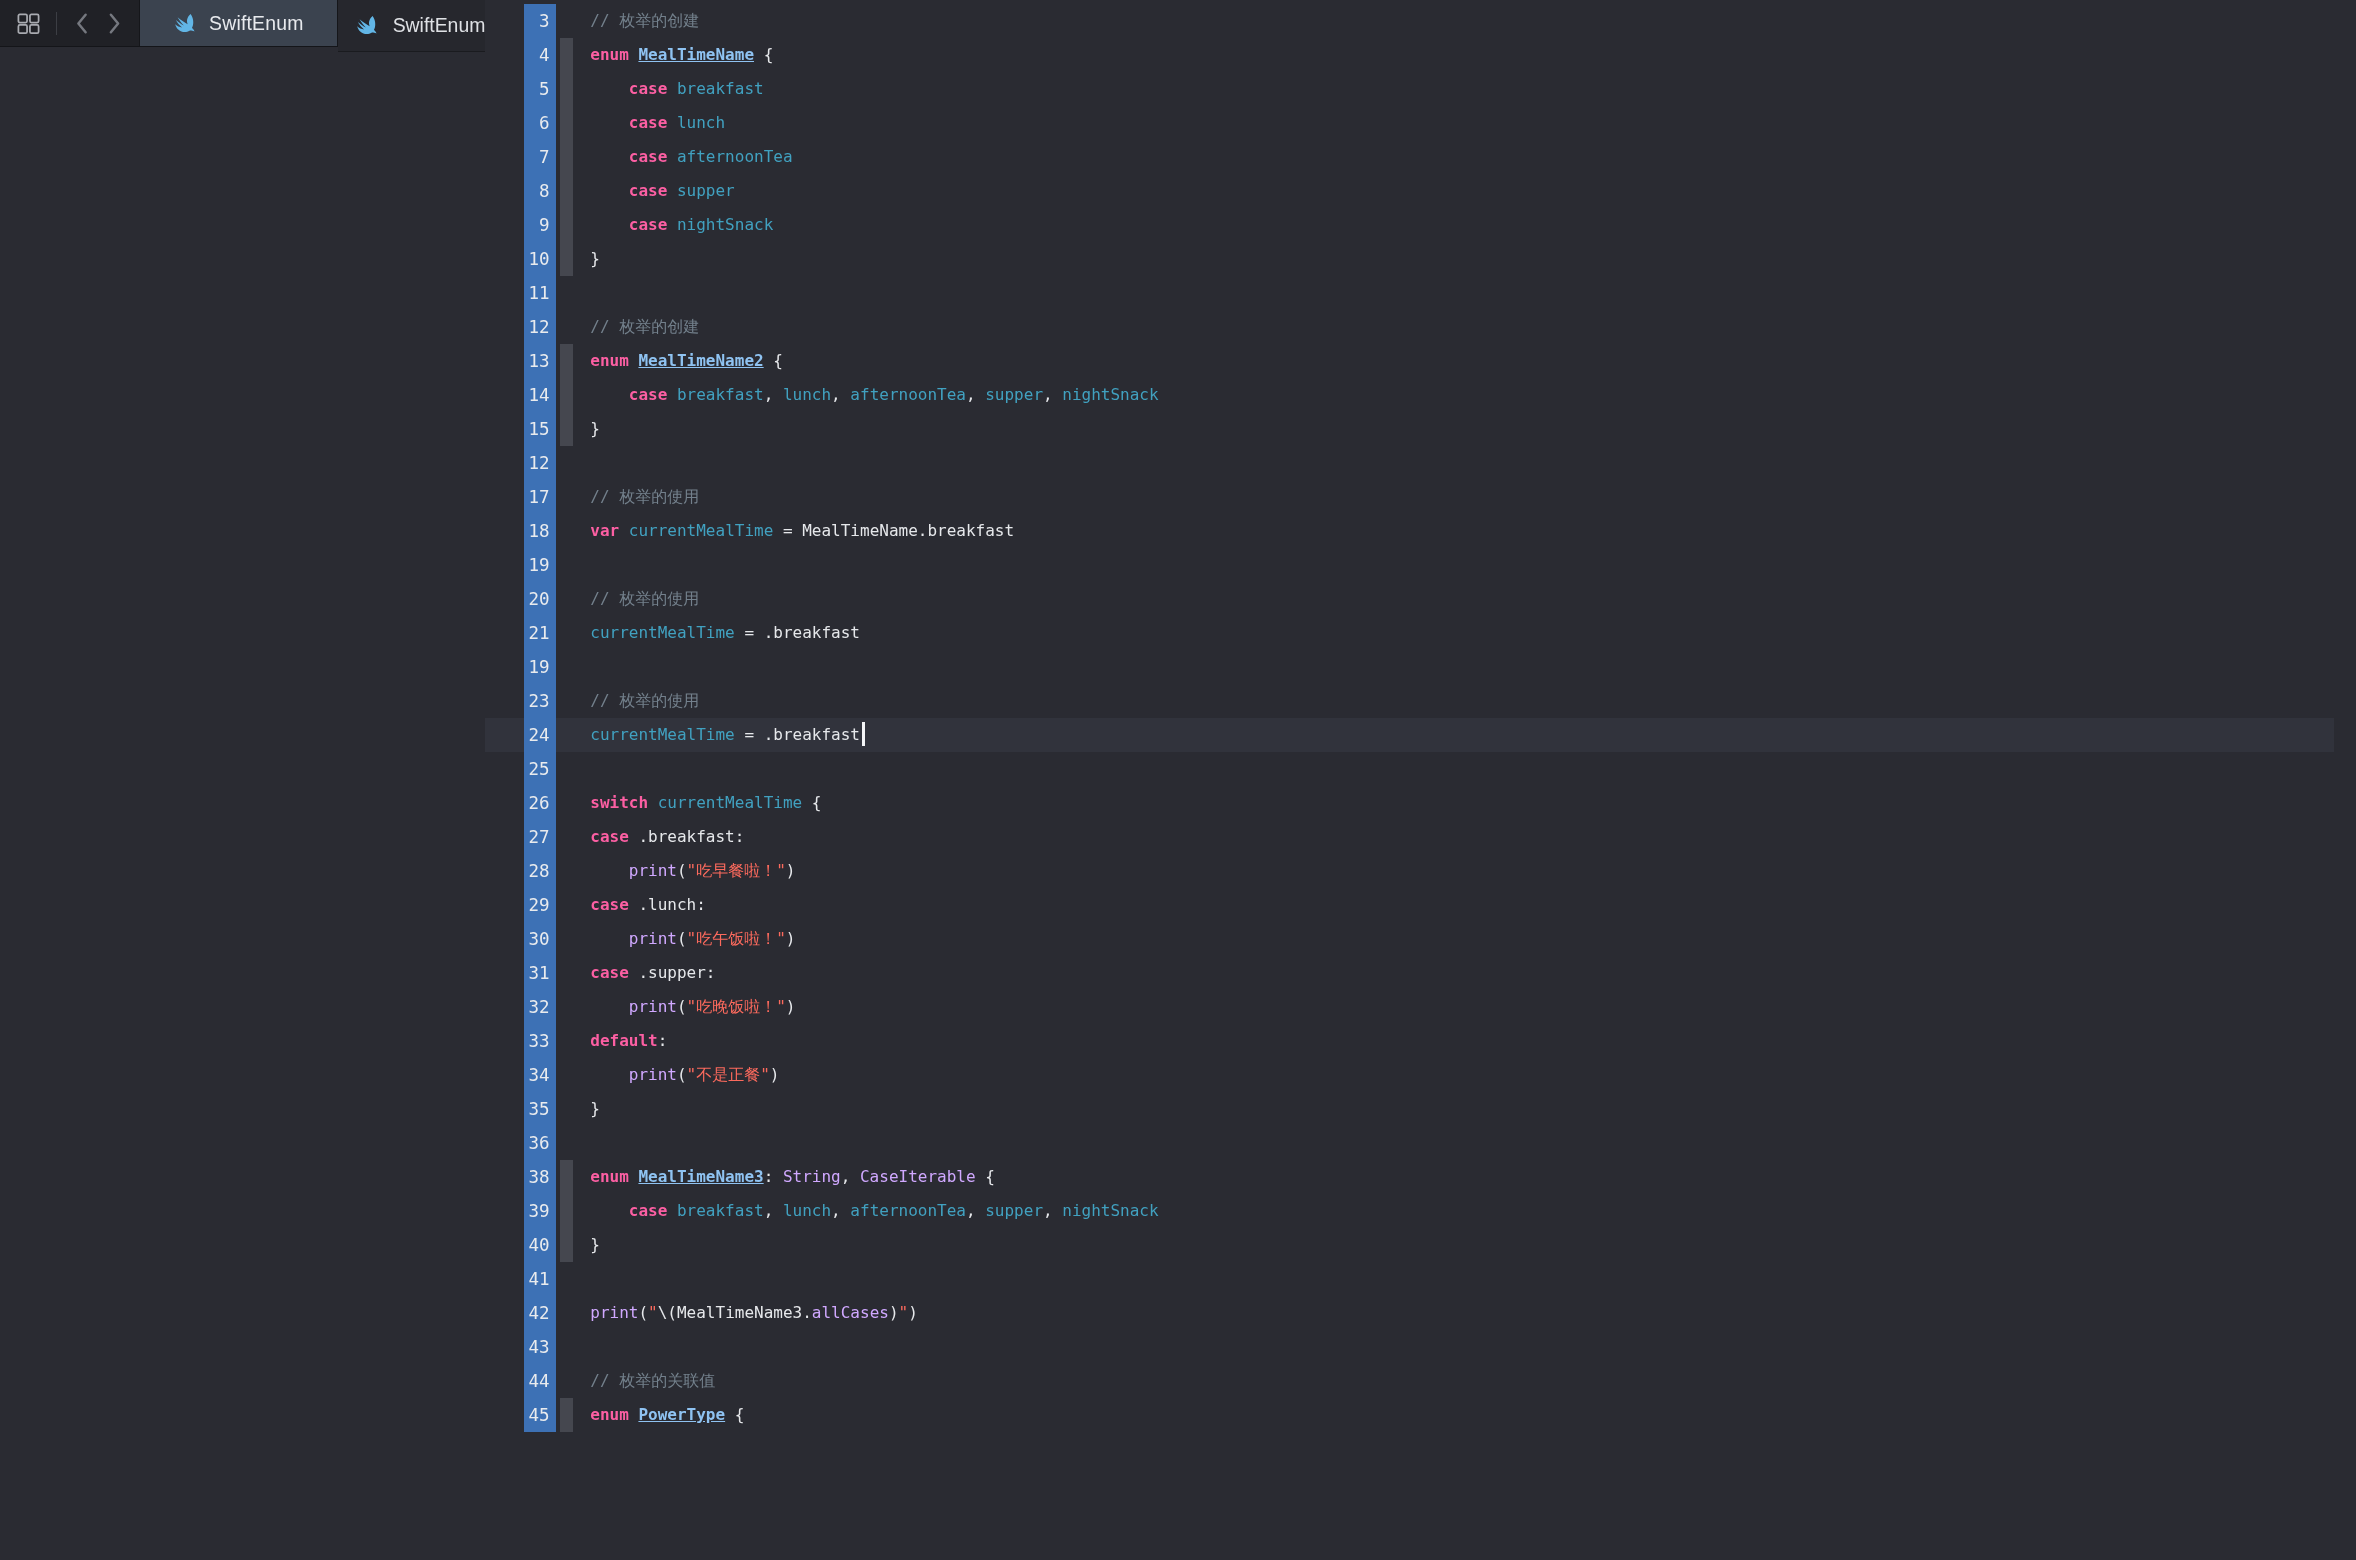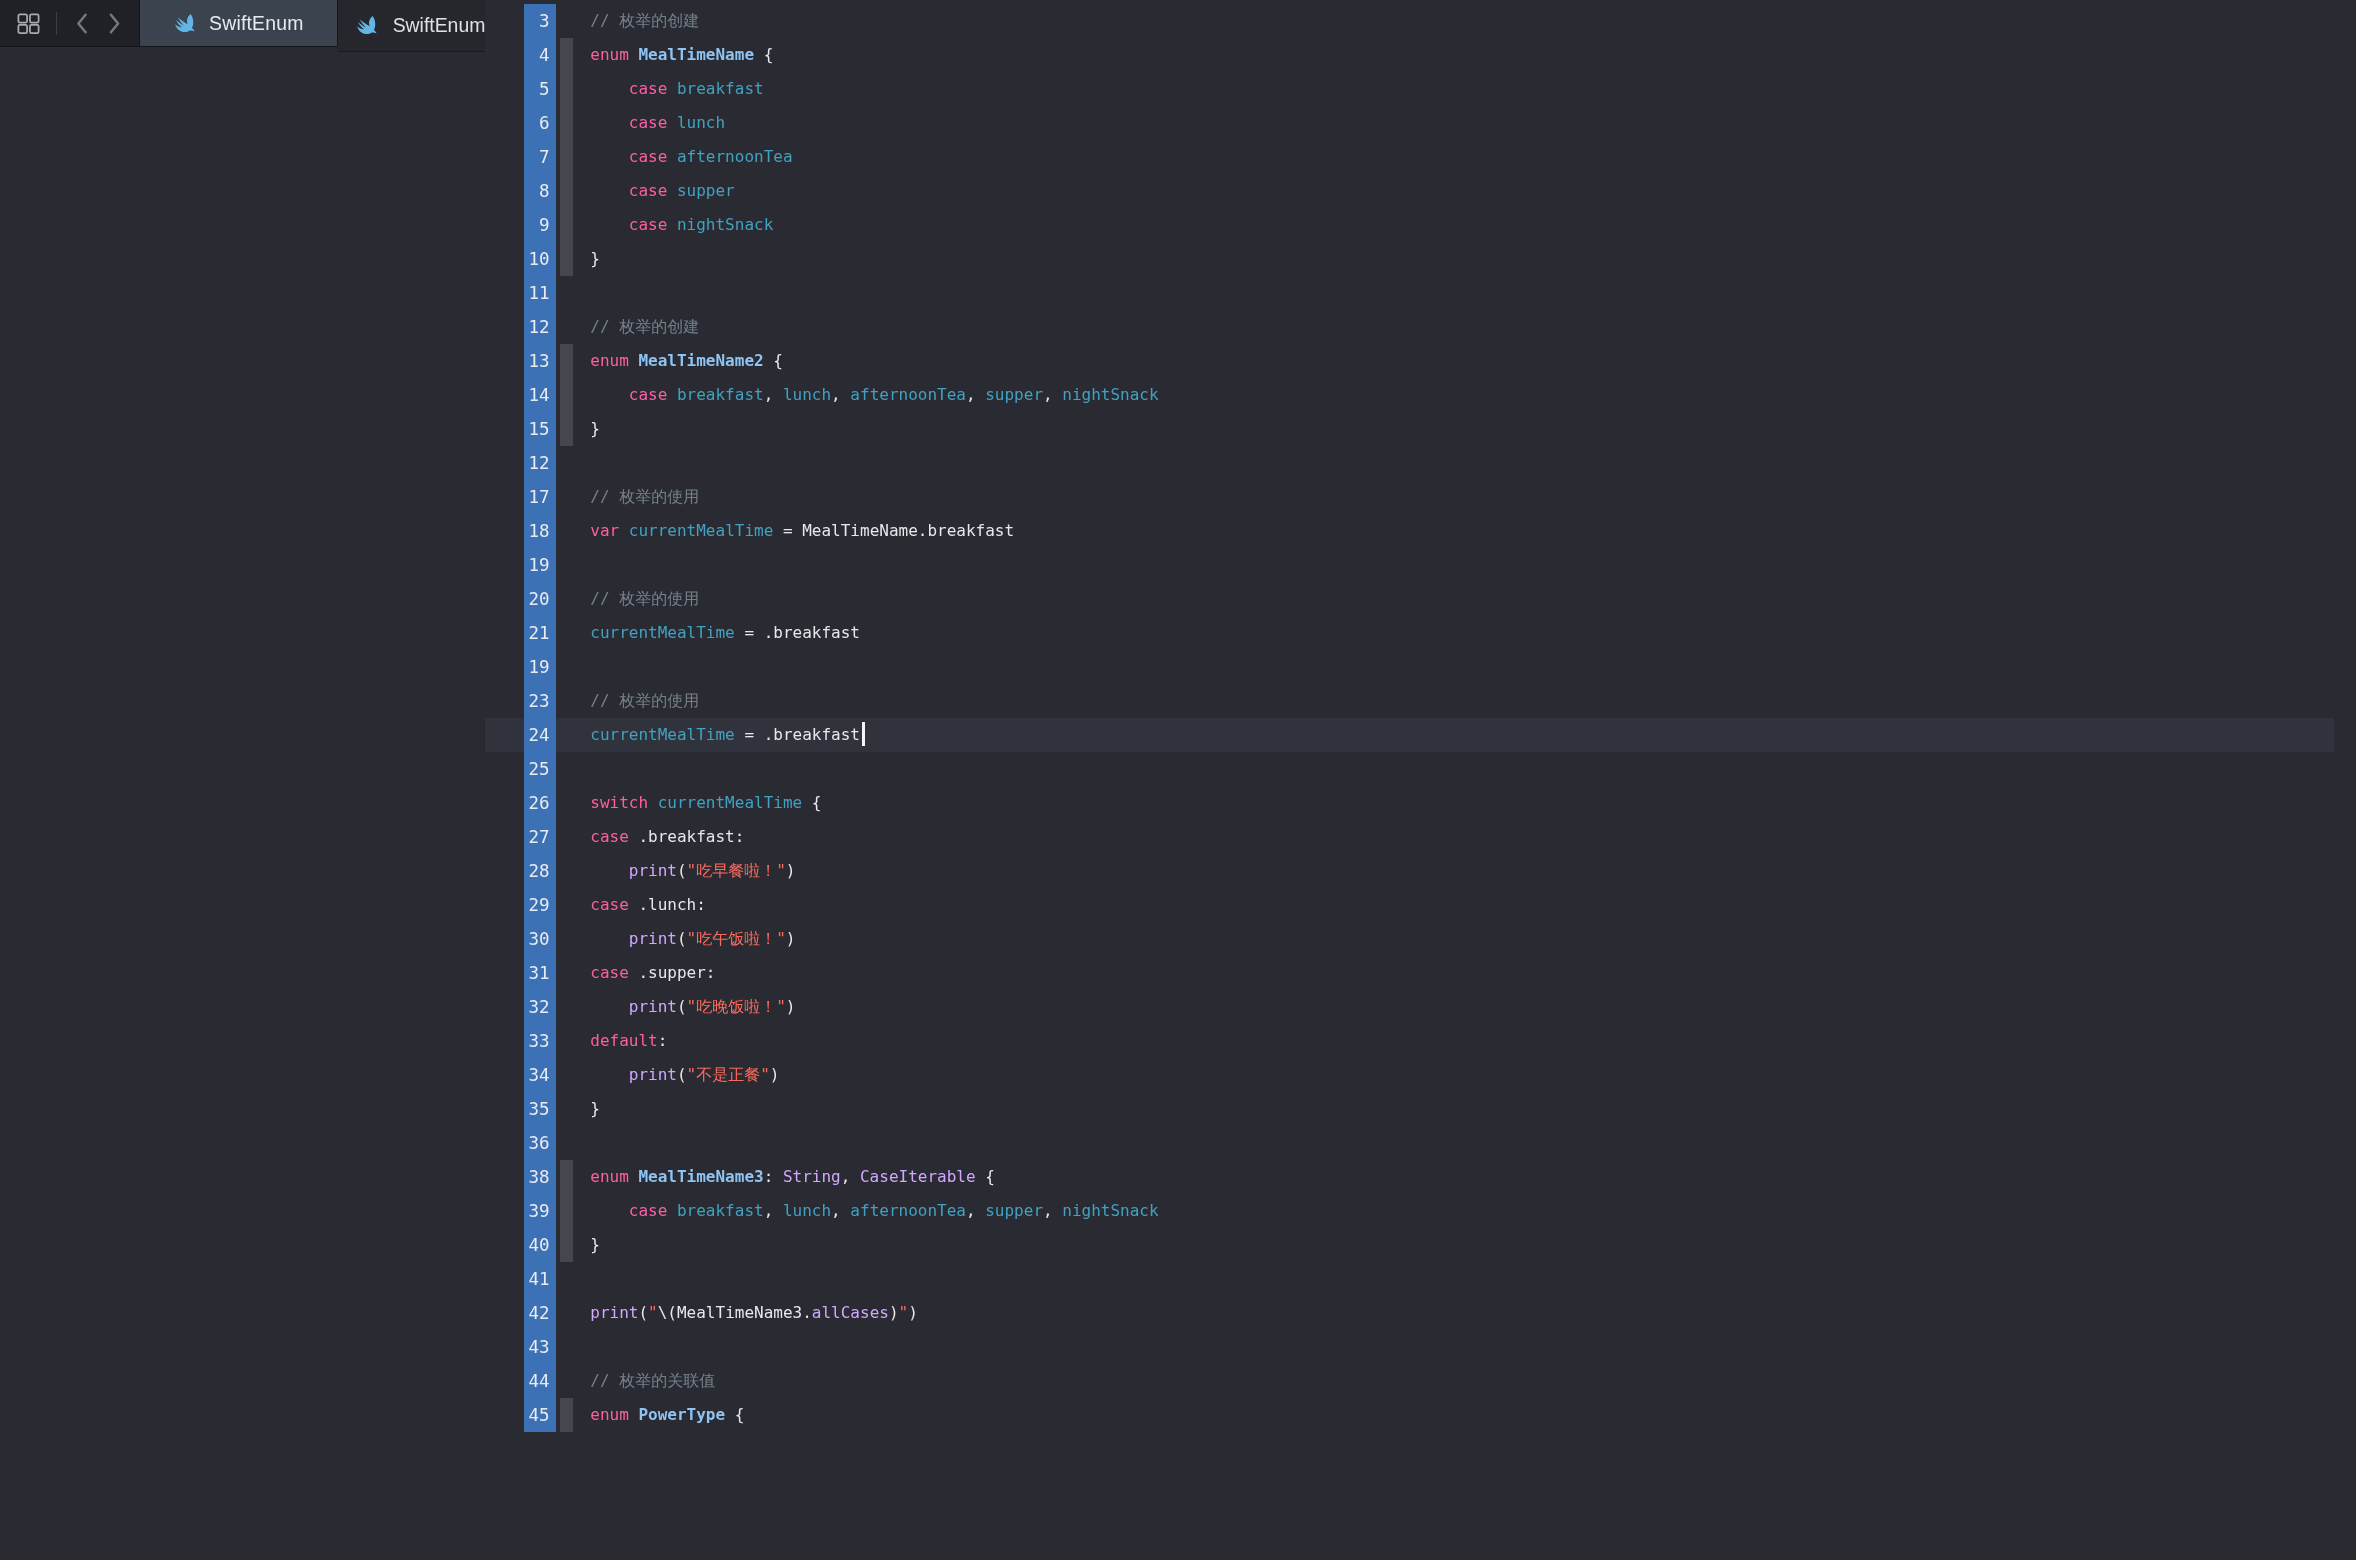--- a/index.html
+++ b/index.html
@@ -43,23 +43,23 @@
   .num {
     width:32px; background:var(--gutter_change_blue); color:#e9ebee;
     font-size:17.5px; line-height:34px; text-align:right; padding-right:6.8px;
     font-family:"DejaVu Sans Mono","Liberation Mono",monospace;
   }
   .ribcol { width:21.3px; flex:0 0 auto; padding-left:3.9px; }
   .ribbon { width:12.6px; height:34px; background:#45474f; }
 
   .code { white-space:pre; font-size:16px; line-height:34px; padding-left:12.6px; }
 
-  .tk-k { color:var(--keyword); font-weight:400; }
+  .tk-k { color:var(--keyword); font-weight:700; }
   .tk-c { color:var(--comment); }
-  .tk-t { color:var(--type_declaration); font-weight:600; }
+  .tk-t { color:var(--type_declaration); font-weight:600;text-decoration:underline; }
   .tk-d { color:var(--member_declaration); }
   .tk-s { color:var(--string); }
   .tk-y { color:var(--system_identifier); }
   .tk-f { color:var(--system_identifier);text-align:center; }
   .tk-p { color:var(--plain); }
   .caret {
     display:inline-block; width:2.9px; height:24px; background:#f4f5f7;
     vertical-align:middle; margin-left:1.9px; margin-top:-2.9px;
   }
 </style>

